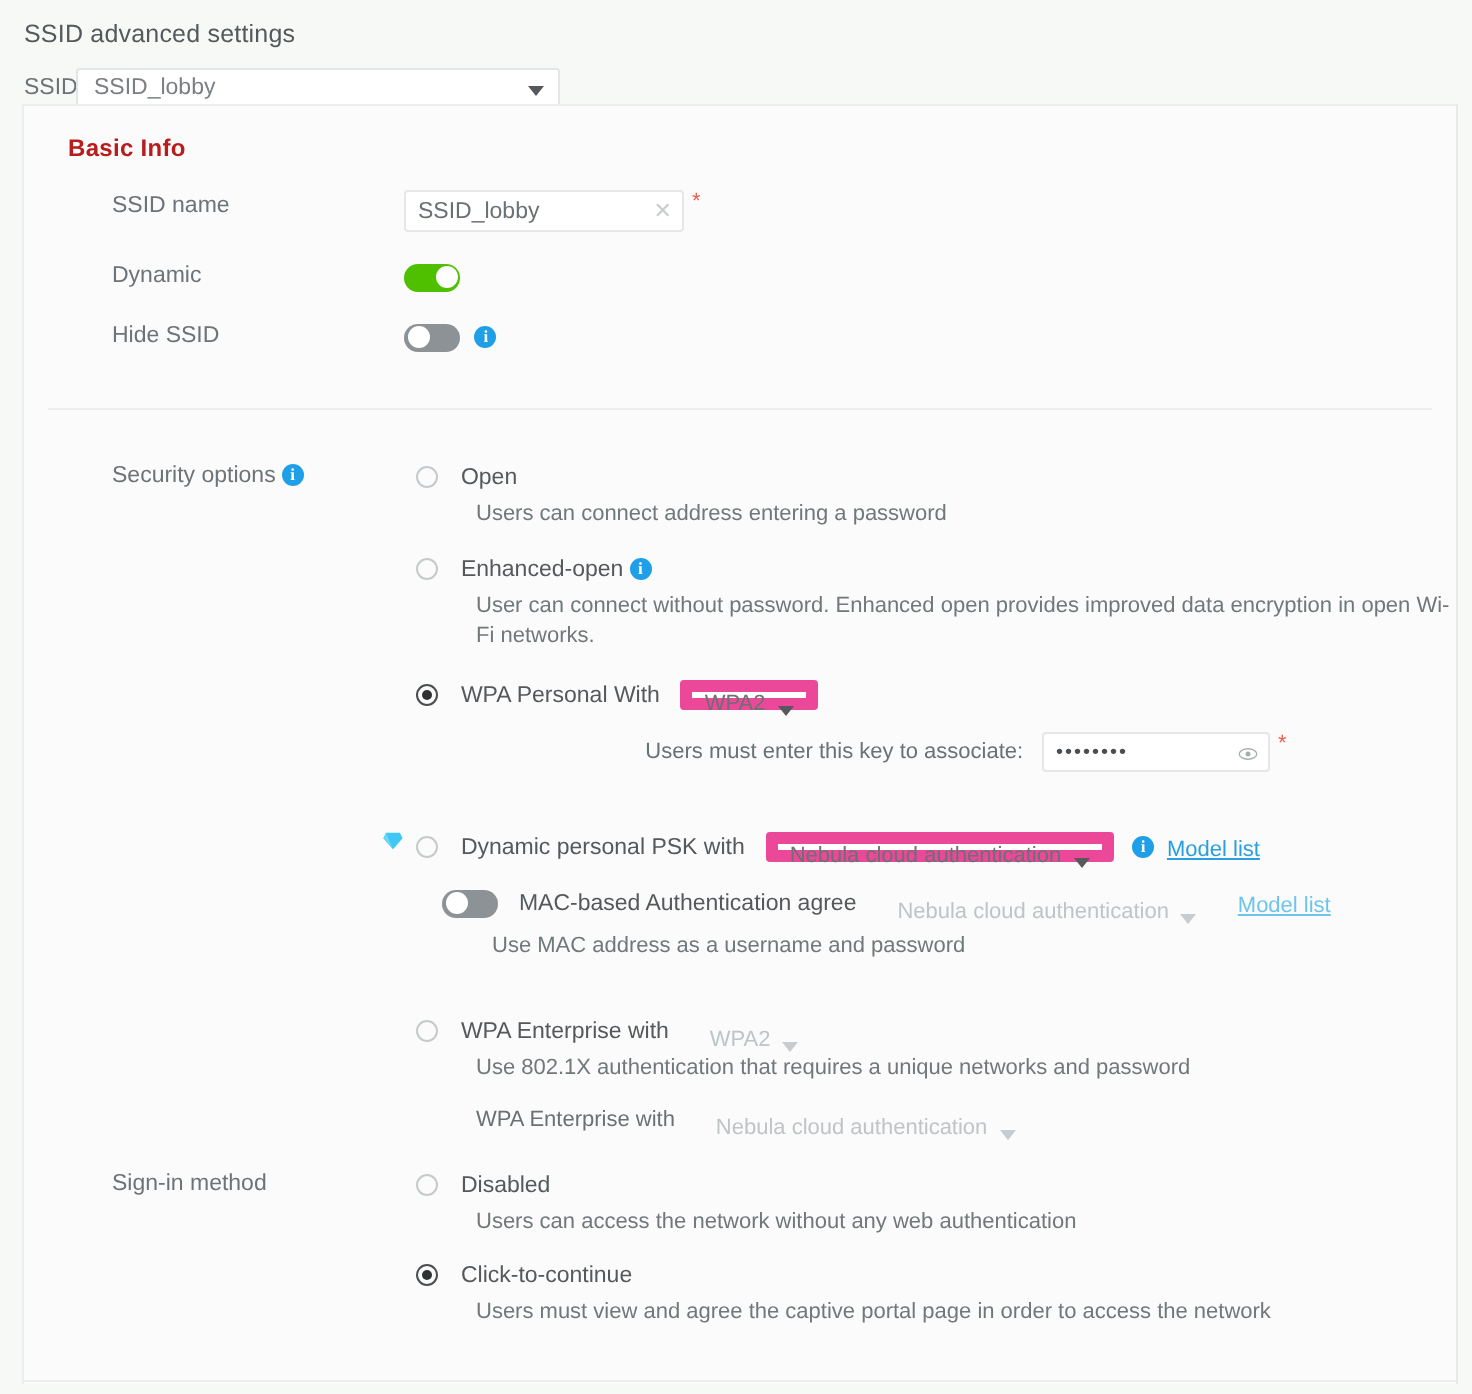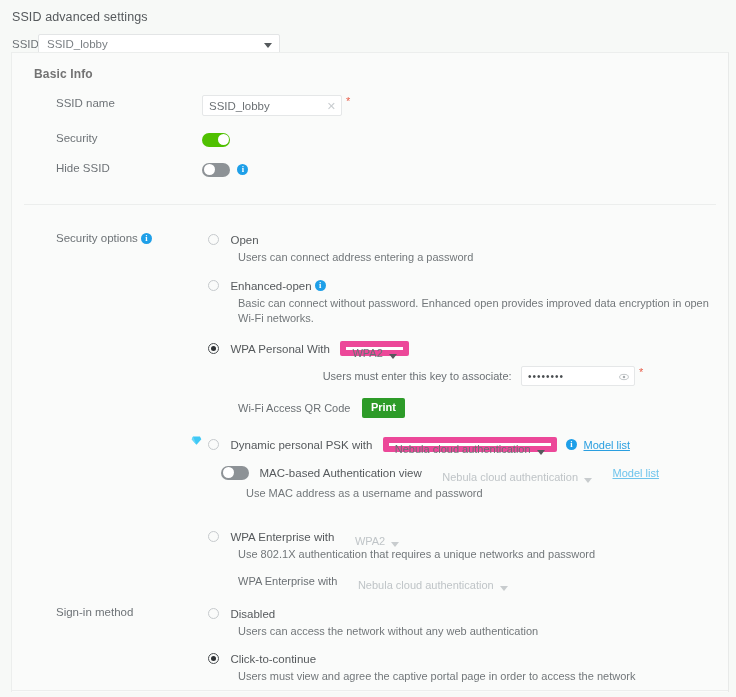--- a/index.html
+++ b/index.html
@@ -50,21 +50,21 @@
     position: absolute;
     left: 11px; top: 52px;
     width: 718px; height: 640px;
     background: #fafbfa;
     border: 1px solid #eceeed;
     border-bottom: none;
     border-right: 1px solid #e8eae9;
   }
 
   .section-title {
-    font-weight: bold; font-size: 12px; color: #737373;
+    font-weight: bold; font-size: 12px; color: #b91c1c;
     padding-left: 22px;
     letter-spacing: .15px;
   }
   .divider {
     height: 1px; background: #eceeed;
     margin: 0 12px;
   }
 
   
   .frow { display: flex; align-items: flex-start; }
@@ -219,21 +219,21 @@
     <div class="fctl">
       <span class="txt-input">
         <span>SSID_lobby</span>
         <span class="x">✕</span>
       </span><span class="req">*</span>
     </div>
   </div>
 
   <div style="height:14px"></div>
   <div class="frow">
-    <div class="flabel">Security</div>
+    <div class="flabel">Dynamic</div>
     <div class="fctl">
       <span class="toggle on"><span class="knob"></span></span>
     </div>
   </div>
 
   <div style="height:12px"></div>
   <div class="frow">
     <div class="flabel">Hide SSID</div>
     <div class="fctl">
       <span class="toggle off"><span class="knob"></span></span>
@@ -257,21 +257,21 @@
         <span class="radio"></span>
         <span class="opt-label">Open</span>
         <div class="opt-desc">Users can connect address entering a password</div>
       </div>
 
       <div style="height:9px"></div>
 
       <div class="opt">
         <span class="radio"></span>
         <span class="opt-label">Enhanced-open</span><span class="info-i">i</span>
-        <div class="opt-desc">Basic can connect without password. Enhanced open provides improved data encryption in open Wi-Fi networks.</div>
+        <div class="opt-desc">User can connect without password. Enhanced open provides improved data encryption in open Wi-Fi networks.</div>
       </div>
 
       <div style="height:11px"></div>
 
       <div class="opt">
         <span class="radio sel"></span>
         <span class="opt-label">WPA Personal With</span>
         <span class="mini-sel" style="margin-left:6px;min-width:62px;">
           <span>WPA2</span>
           <span class="caret"></span>
@@ -284,24 +284,20 @@
         <span class="pw-input" style="margin-left:5px;">
           <span>••••••••</span>
           <svg class="eye" viewBox="0 0 16 16">
             <ellipse cx="8" cy="8" rx="7" ry="4.2" fill="none" stroke="#a8adb0" stroke-width="1.1"></ellipse>
             <circle cx="8" cy="8" r="2" fill="#a8adb0"></circle>
           </svg>
         </span><span class="req">*</span>
       </div>
 
       <div style="height:12px"></div>
-      <div style="margin-left:30px;">
-        <span class="inline-lbl">Wi-Fi Access QR Code</span>
-        <span class="btn-print" style="margin-left:7px;">Print</span>
-      </div>
 
       <div style="height:17px"></div>
 
       <div class="opt" style="position:relative;">
         <svg class="gem" viewBox="0 0 16 16" style="position:absolute;left:-17px;top:0px;">
           <path d="M3 2 L13 2 L15 6 L8 14 L1 6 Z" fill="#3fc8f5"></path>
           <path d="M3 2 L8 14 L1 6 Z" fill="#6ad7f8"></path>
         </svg>
         <span class="radio"></span>
         <span class="opt-label">Dynamic personal PSK with</span>
@@ -310,21 +306,21 @@
           <span class="caret"></span>
         </span>
         <span class="info-i" style="margin-left:5px;">i</span>
         <span class="lnk" style="margin-left:2px;">Model list</span>
       </div>
 
       <div style="height:8px"></div>
 
       <div class="opt" style="margin-left:13px;">
         <span class="toggle off"><span class="knob"></span></span>
-        <span class="opt-label" style="margin-left:6px;">MAC-based Authentication view</span>
+        <span class="opt-label" style="margin-left:6px;">MAC-based Authentication agree</span>
         <span class="mini-sel disabled" style="margin-left:4px;min-width:126px;">
           <span>Nebula cloud authentication</span>
           <span class="caret light"></span>
         </span>
         <span class="lnk dim" style="margin-left:4px;">Model list</span>
         <div class="opt-desc" style="margin-left:25px;margin-top:5px;">Use MAC address as a username and password</div>
       </div>
 
       <div style="height:24px"></div>
 

